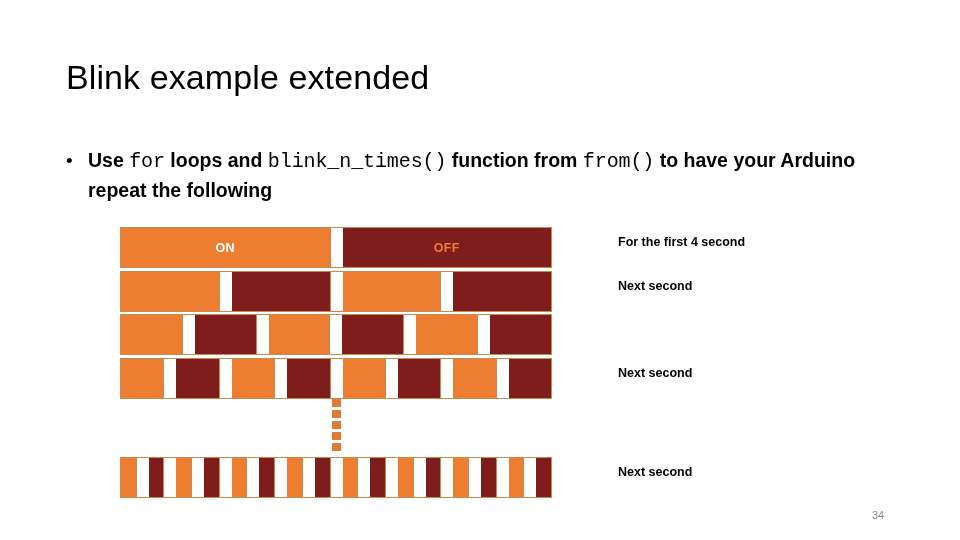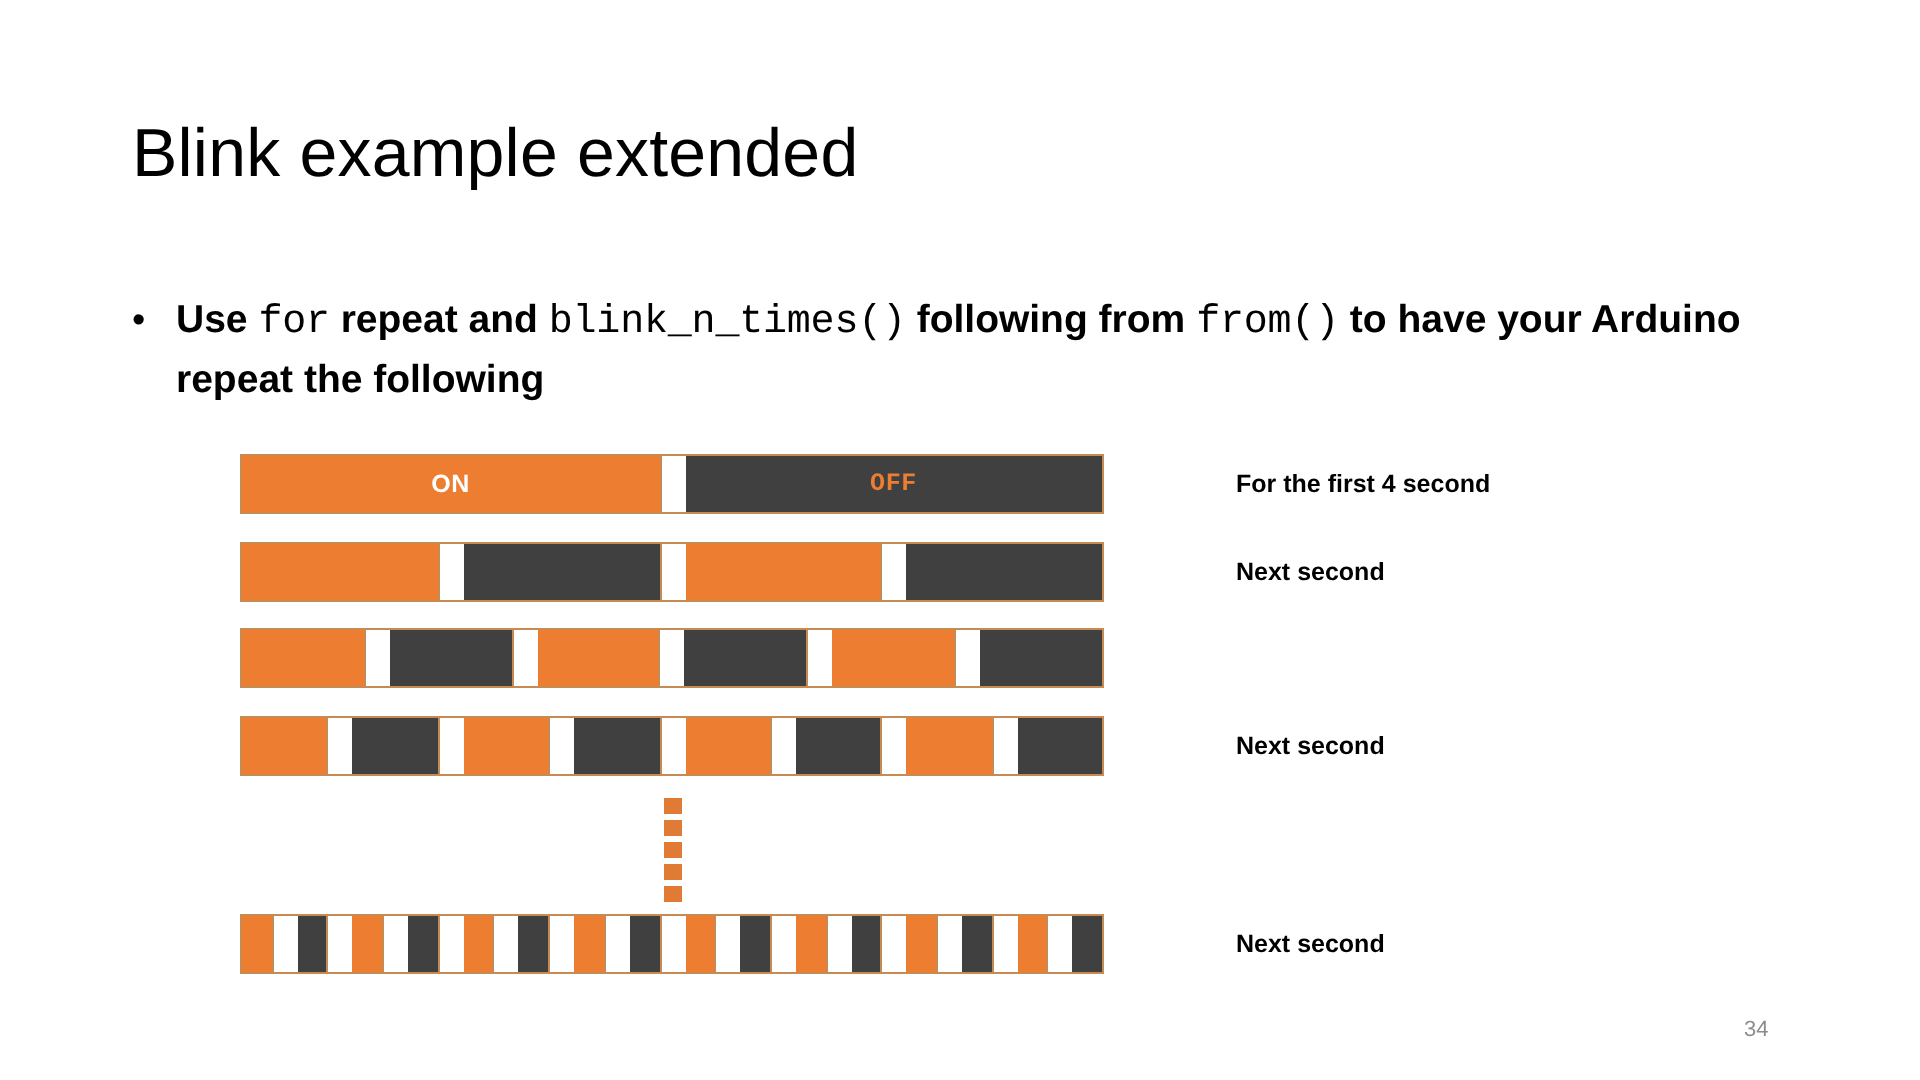--- a/index.html
+++ b/index.html
@@ -69,41 +69,40 @@
     position: absolute;
     left: 120px;
     top: 227px;
     width: 432px;
     height: 260px;
   }
   .bar {
     position: absolute;
     left: 0;
     width: 432px;
-    height: 30px;
+    height: 41px;
     box-sizing: border-box;
     border: 1.4px solid #C68B52;
     display: flex;
     background: #ffffff;
     gap: 12px;
   }
   .seg {
     flex: 1 1 0;
     position: relative;
     display: flex;
     align-items: center;
     justify-content: center;
     box-sizing: border-box;
   }
   .seg.on {
     background: #ED7D31;
   }
   .seg.off {
-    background: #404040;
-    font-family: Liberation Mono, monospace;
+    background: #7f1d1d;
   }
   .seg-div {
     box-sizing: border-box;
     border-right: 1.4px solid #C68B52;
   }
   .seg-label {
     font-size: 12.5px;
     font-weight: bold;
     letter-spacing: 0.3px;
   }
@@ -158,21 +157,21 @@
 </style>
 </head>
 <body>
 
 <div class="slide">
 
   <div class="title">Blink example extended</div>
 
   <div class="body-block">
     <span class="bullet-mark">•</span>
-    <span class="bullet-text"><span>Use </span><span class="mono">for</span><span> repeat and </span><span class="mono">blink_n_times()</span><span> following from </span><span class="mono">from()</span><span> to have your Arduino repeat the following</span></span>
+    <span class="bullet-text"><span>Use </span><span class="mono">for</span><span> loops and </span><span class="mono">blink_n_times()</span><span> function from </span><span class="mono">from()</span><span> to have your Arduino repeat the following</span></span>
   </div>
 
   <div class="diagram">
     <div class="bar row1">
         <div class="seg on seg-div">
           <span class="seg-label">ON</span>
         </div>
         <div class="seg off">
           <span class="seg-label">OFF</span>
         </div>

